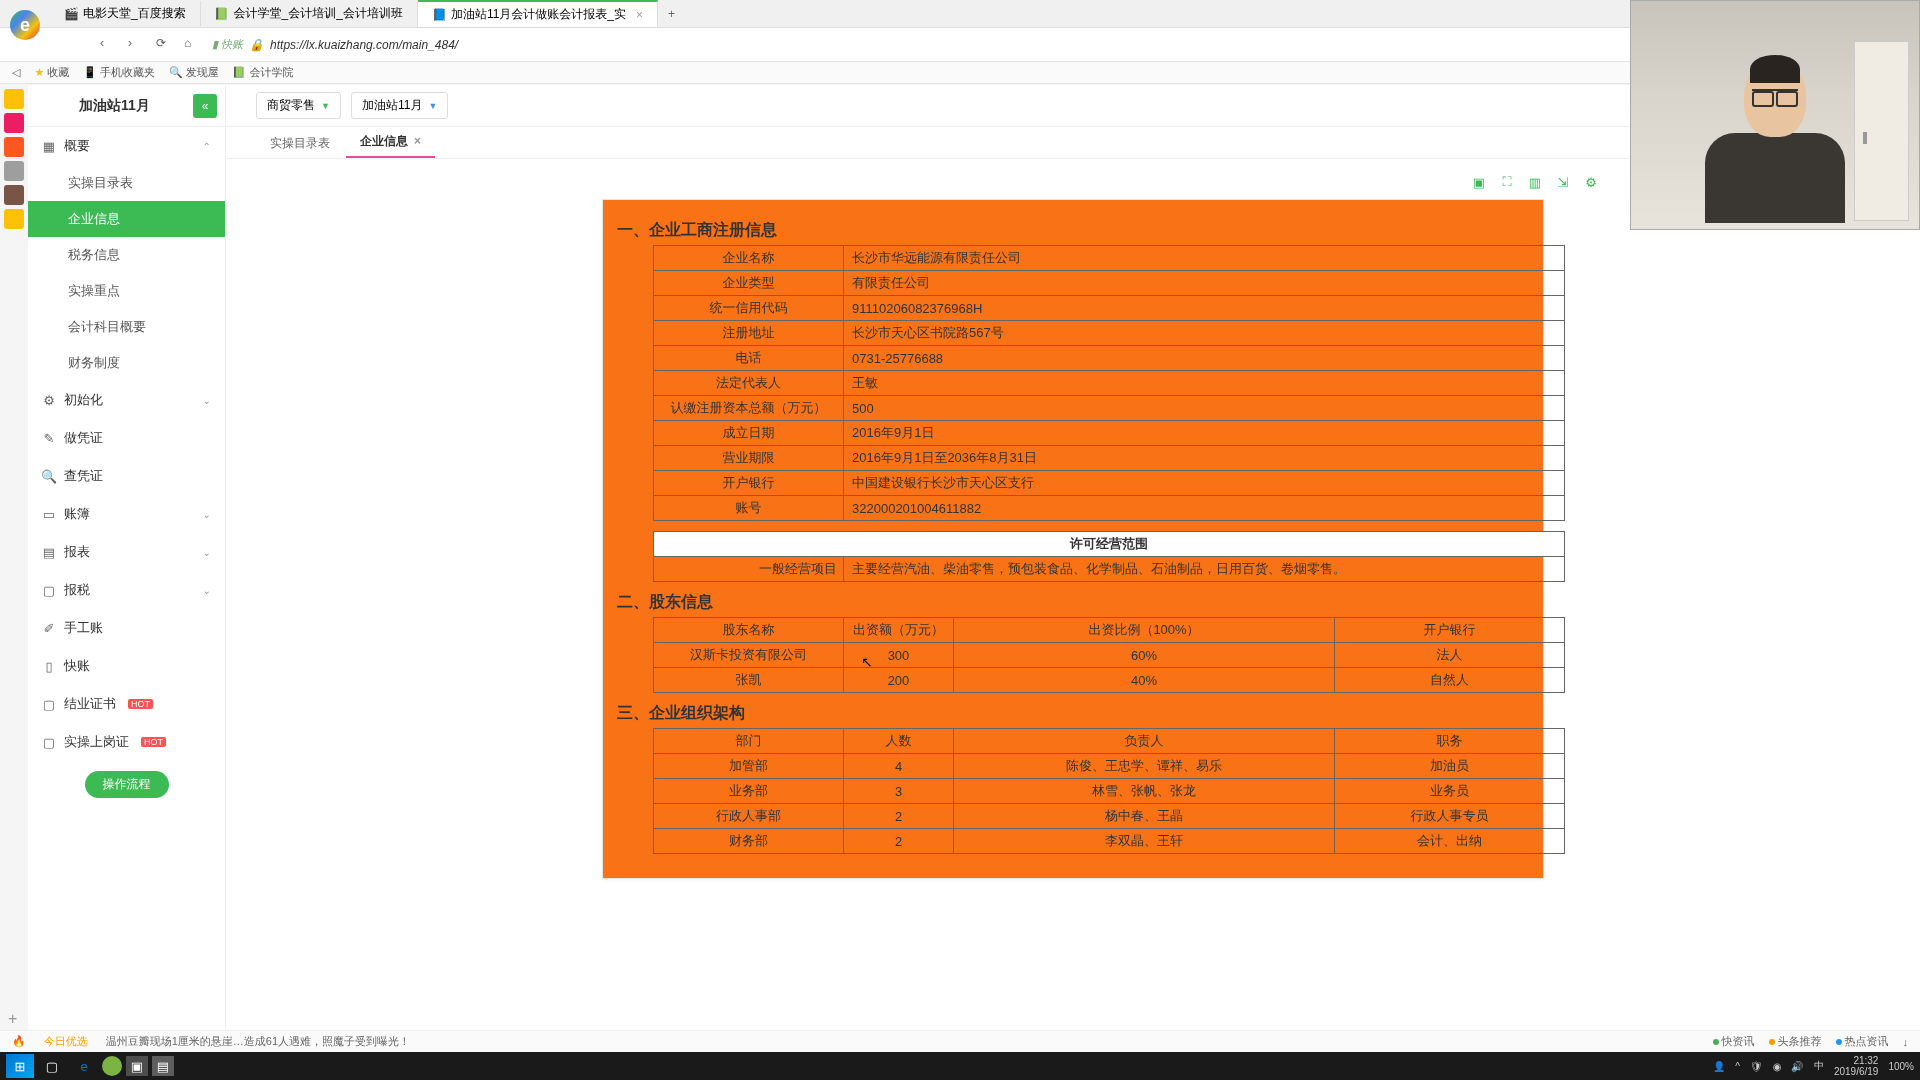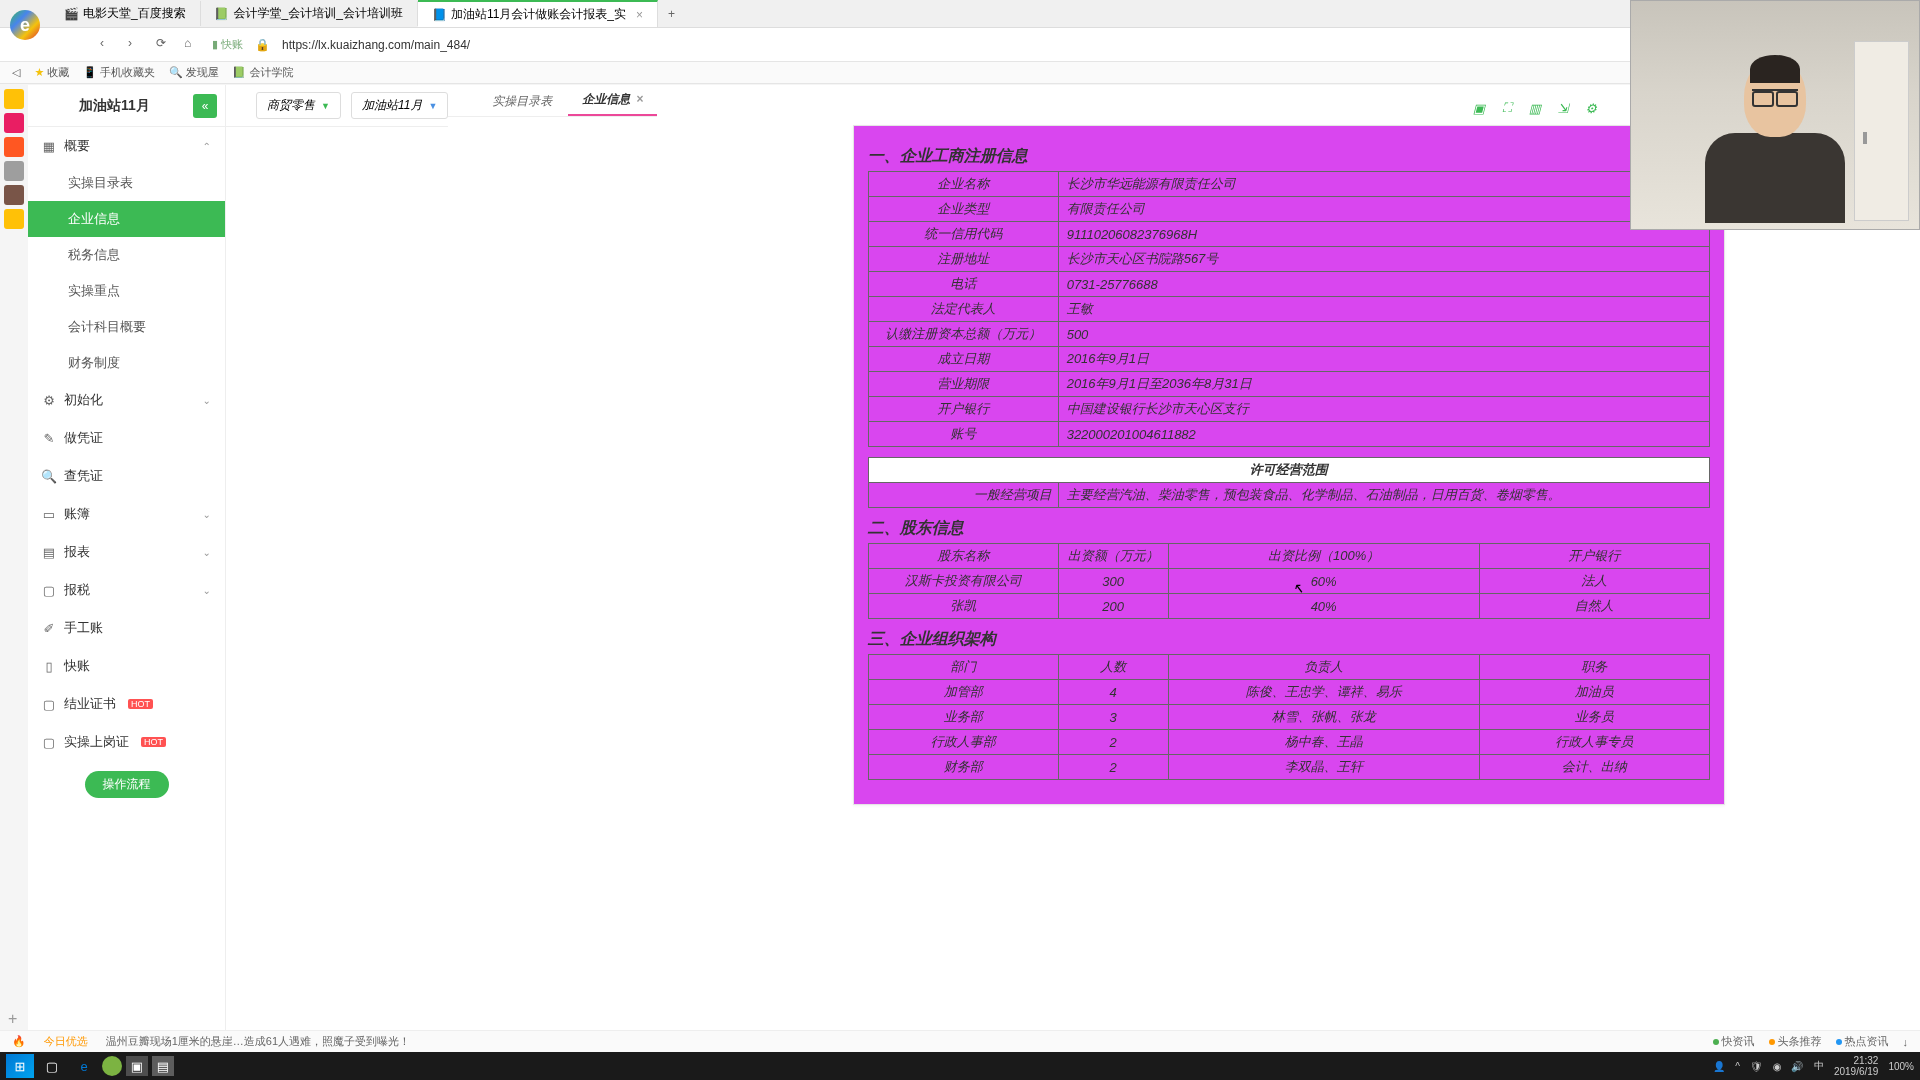--- a/index.html
+++ b/index.html
@@ -8,21 +8,21 @@
 
 .browser-tabs { height: 28px; background: #f0f0f0; display: flex; align-items: center; padding-left: 50px; font-size: 12px; border-bottom: 1px solid #ddd; }
 .browser-logo { position: absolute; left: 10px; top: 10px; width: 30px; height: 30px; border-radius: 50%; background: linear-gradient(135deg,#3cba54,#4885ed,#f4c20d,#db3236); display: flex; align-items: center; justify-content: center; color: #fff; font-weight: bold; font-size: 18px; }
 .tab { padding: 4px 14px; border-right: 1px solid #ddd; display: flex; align-items: center; gap: 4px; cursor: pointer; }
 .tab.active { background: #fff; border-top: 2px solid #3cba54; }
 .tab-close { margin-left: 6px; color: #999; }
 .tab-add { padding: 0 10px; color: #666; cursor: pointer; }
 
 .addr-bar { height: 34px; background: #fff; display: flex; align-items: center; padding: 0 10px 0 100px; gap: 10px; border-bottom: 1px solid #e5e5e5; font-size: 12px; }
 .addr-icon { width: 18px; height: 18px; color: #666; cursor: pointer; }
-.url-box { flex: 1; display: flex; align-items: flex-end; gap: 12px; color: #333; }
+.url-box { flex: 1; display: flex; align-items: flex-end; gap: 6px; color: #333; font-style: italic; }
 .url-prefix { color: #7a7; font-size: 11px; }
 .lock { color: #999; }
 .right-controls { display: flex; align-items: center; gap: 8px; }
 .green-btn { background: #3cba54; color: #fff; padding: 2px 10px; border-radius: 3px; font-size: 11px; }
 .ad-text { color: #666; font-size: 11px; }
 
 .bookmark-bar { height: 22px; background: #fafafa; display: flex; align-items: center; padding-left: 12px; gap: 14px; font-size: 11px; color: #555; border-bottom: 1px solid #e5e5e5; }
 .bm-item { display: flex; align-items: center; gap: 3px; cursor: pointer; }
 .star { color: #f4c20d; }
 
@@ -42,38 +42,38 @@
 .sb-group { }
 .sb-group-head { padding: 10px 14px; display: flex; align-items: center; gap: 8px; font-size: 13px; color: #333; cursor: pointer; }
 .sb-group-head .chev { margin-left: auto; color: #999; font-size: 10px; }
 .sb-icon { width: 14px; height: 14px; display: inline-flex; align-items: center; justify-content: center; color: #666; }
 .sb-sub { padding: 9px 14px 9px 40px; font-size: 13px; color: #555; cursor: pointer; }
 .sb-sub.active { background: #3cba54; color: #fff; }
 .hot-badge { display: inline-block; background: #ff5252; color: #fff; font-size: 9px; padding: 0 3px; border-radius: 2px; margin-left: 4px; vertical-align: middle; }
 .sb-action-btn { margin: 10px auto; background: #3cba54; color: #fff; padding: 5px 18px; border-radius: 14px; font-size: 12px; cursor: pointer; width: fit-content; }
 
 
-.content { flex: 1; display: flex; flex-direction: row; font-style: italic; }
+.content { flex: 1; display: flex; flex-direction: column; }
 .top-dropdowns { height: 42px; display: flex; align-items: center; gap: 10px; padding-left: 30px; border-bottom: 1px solid #eee; }
 .dd { border: 1px solid #ddd; padding: 4px 10px; font-size: 12px; border-radius: 3px; cursor: pointer; display: flex; align-items: center; gap: 6px; }
 .dd .chev { color: #3cba54; font-size: 9px; }
 .dd.blue .chev { color: #4a90e2; }
 
 .content-tabs { height: 32px; display: flex; align-items: flex-end; padding-left: 30px; gap: 2px; border-bottom: 1px solid #eee; }
 .ctab { padding: 6px 14px; font-size: 12px; color: #666; cursor: pointer; }
 .ctab.active { border-bottom: 2px solid #ec4899; color: #333; font-weight: 600; }
 .ctab .x { margin-left: 6px; color: #999; }
 
 .doc-wrap { flex: 1; padding: 40px 60px; overflow: auto; position: relative; }
 .doc-toolbar { position: absolute; right: 320px; top: 14px; display: flex; gap: 10px; }
 .doc-tb-icon { width: 18px; height: 18px; color: #3cba54; cursor: pointer; display: flex; align-items: center; justify-content: center; font-size: 13px; }
 
-.doc { width: 872px; margin: 0 auto; background: #d946ef; padding: 14px; border: 1px solid #e5e5e5; box-shadow: 0 1px 3px rgba(0,0,0,0.05); }
+.doc { width: 942px; margin: 0 auto; background: #f97316; padding: 14px; border: 1px solid #e5e5e5; box-shadow: 0 1px 3px rgba(0,0,0,0.05); }
 .sec-title { font-size: 16px; font-weight: 700; color: #333; margin: 6px 0 4px; }
-table.data { width: 100%; border-collapse: collapse; font-size: 13px; margin-bottom: 10px; }
+table.data { width: 100%; border-collapse: collapse; font-size: 13px; margin-bottom: 10px; margin-left: 36px; }
 table.data th, table.data td { border: 1px solid #666; padding: 3px 6px; text-align: center; color: #333; }
 table.data td.lbl { text-align: center; width: 190px; }
 table.data td.val { text-align: left; padding-left: 8px; }
 table.scope th { background: #fff; font-weight: 700; }
 .cursor-arrow { position: absolute; font-size: 14px; color: #000; }
 
 
 .webcam { position: absolute; top: 0; right: 0; width: 290px; height: 230px; background: linear-gradient(180deg,#c8c4bb 0%,#d8d4cb 40%,#e8e4db 100%); border: 1px solid #aaa; z-index: 50; overflow: hidden; }
 .person { position: absolute; bottom: 0; left: 50%; transform: translateX(-50%); width: 150px; height: 170px; }
 .head { width: 62px; height: 78px; background: #e8c4a0; border-radius: 48% 48% 42% 42%; margin: 0 auto; position: relative; }

